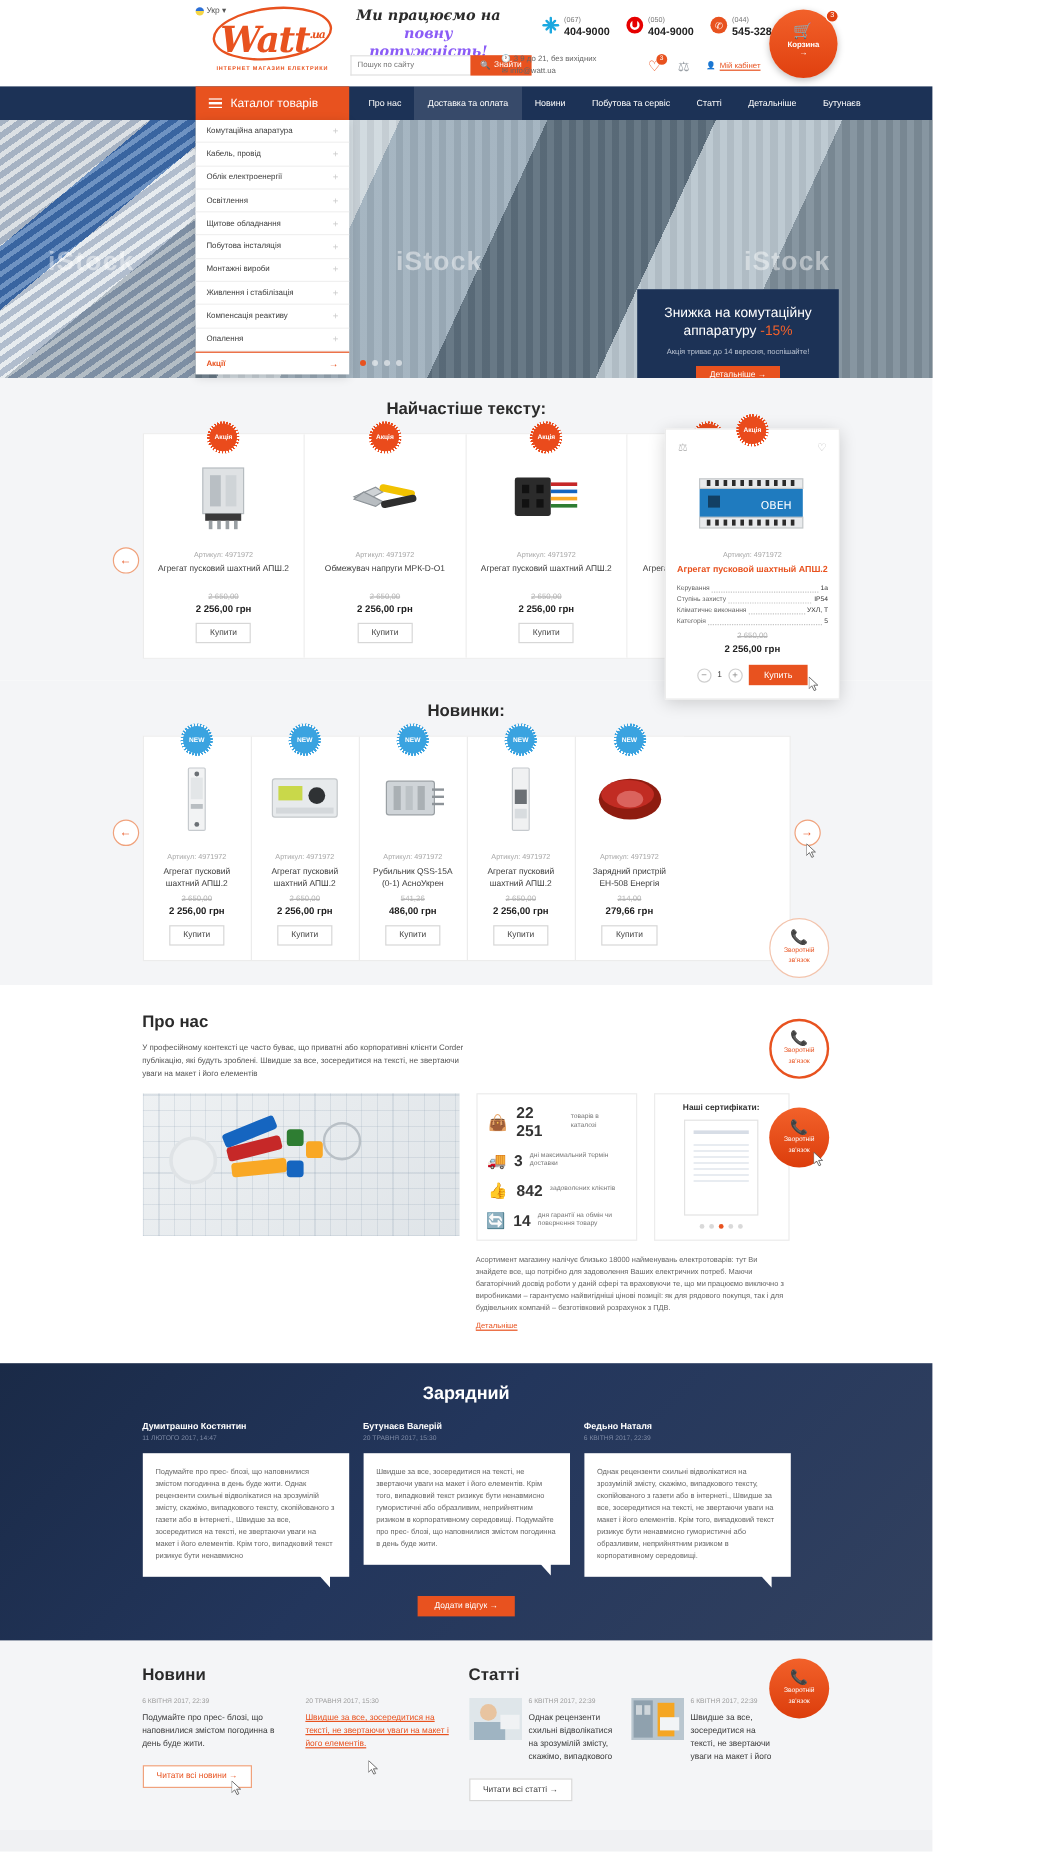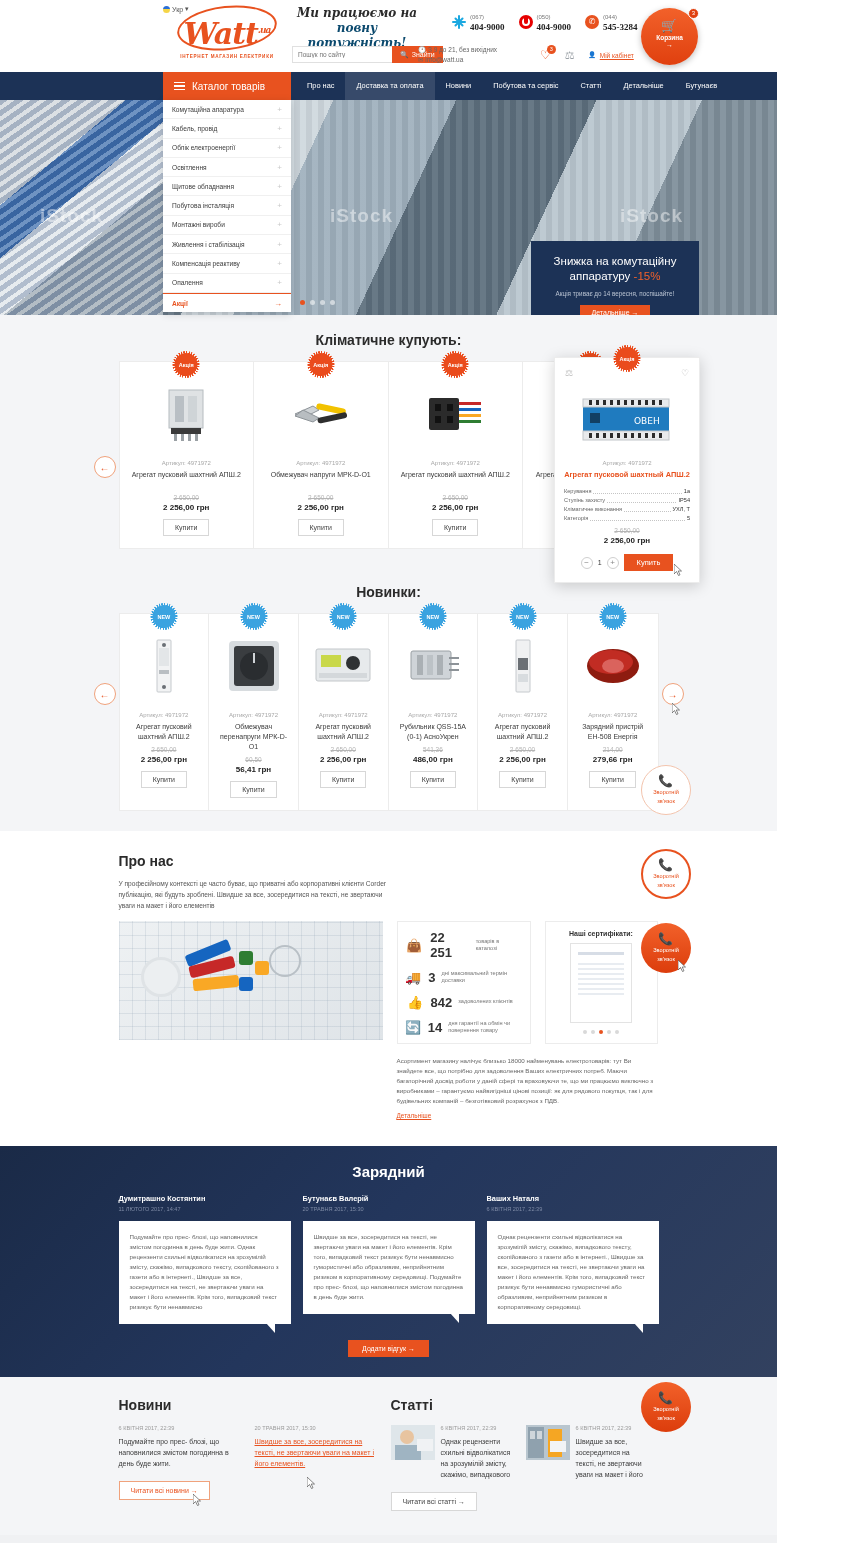--- a/index.html
+++ b/index.html
@@ -17,27 +17,27 @@
   .lang .flag { width:7px; height:7px; border-radius:50%; background:linear-gradient(#2b6fd6 50%,#f5d547 50%); display:inline-block; }
   .logo-box { position:absolute; left:163px; top:10px; width:128px; text-align:center; }
   .logo-mark { font-family:"DejaVu Serif", serif; font-style:italic; font-weight:bold; font-size:30px; color:#e8521f;
       letter-spacing:-1px; line-height:30px; position:relative; display:inline-block; }
   .logo-mark .ua { font-size:9px; vertical-align:super; }
   .logo-ellipse { position:absolute; left:14px; top:-4px; width:100px; height:44px; border:2px solid #e8521f;
       border-radius:50%; transform:rotate(-6deg); }
   .logo-sub { font-size:4.6px; letter-spacing:.7px; color:#e8521f; font-weight:bold; margin-top:4px; }
   .slogan { position:absolute; left:292px; top:6px; width:130px; text-align:center;
       font-family:"DejaVu Serif", serif; font-style:italic; font-weight:bold; font-size:12px; line-height:15px; color:#2b2b2b; }
-  .slogan .red { color:#0c4a6e; }
+  .slogan .red { color:#8b5cf6; }
   .phones { position:absolute; left:452px; top:11px; display:flex; gap:14px; }
   .phone { display:flex; align-items:center; gap:4px; }
   .phone .pico { width:14px; height:14px; display:flex; align-items:center; justify-content:center; }
   .phone .ptxt { line-height:9px; }
   .phone .pcode { font-size:6px; color:#777; }
-  .phone .pnum { font-size:9px; font-weight:bold; color:#222;font-family:Liberation Serif, serif; }
+  .phone .pnum { font-size:9px; font-weight:bold; color:#222; }
   .kyivstar { width:14px; height:14px; position:relative; }
   .kyivstar::before, .kyivstar::after { content:""; position:absolute; left:6px; top:0; width:2px; height:14px;
       background:#1ba8e0; border-radius:1px; }
   .kyivstar::after { transform:rotate(90deg); }
   .ks2 { position:absolute; left:0; top:0; width:14px; height:14px; }
   .ks2::before, .ks2::after { content:""; position:absolute; left:6px; top:1px; width:2px; height:12px;
       background:#1ba8e0; border-radius:1px; transform:rotate(45deg); }
   .ks2::after { transform:rotate(-45deg); }
   .voda { width:14px; height:14px; border-radius:50%; position:relative; }
   .voda::before { content:""; position:absolute; inset:0; border:3px solid #e60000; border-radius:50%; }
@@ -80,21 +80,21 @@
 
   
   .hero { position:relative; height:215px; overflow:hidden; background:#4a5a66; }
   .hero-img { position:absolute; inset:0;
     background:
       radial-gradient(circle at 12% 45%, #d9e2ea 0 14%, transparent 15%),
       linear-gradient(115deg,#8fa3b5 0 12%, #3e5a74 12% 22%, #6e7f8d 22% 32%, #cfd8de 32% 38%, #9fb0bd 38% 52%, #5d6f7d 52% 68%, #b9c6cf 68% 80%, #7e8e9a 80% 100%);
   }
   .hero-img::after { content:""; position:absolute; inset:0;
     background:repeating-linear-gradient(90deg, rgba(255,255,255,.07) 0 6px, rgba(0,0,0,.05) 6px 12px); }
-  .watermark { position:absolute; color:rgba(255,255,255,.45); font-size:19px; font-weight:bold; letter-spacing:1px; }
+  .watermark { position:absolute; color:rgba(255,255,255,.45); font-size:22px; font-weight:bold; letter-spacing:1px; }
   .hero-promo { position:absolute; left:531px; top:141px; width:168px; background:#1c3256; padding:13px 10px 14px;
       text-align:center; }
   .hero-promo h3 { font-size:11.5px; color:#fff; font-weight:normal; line-height:15px; }
   .hero-promo h3 .pct { color:#f2612a; }
   .hero-promo p { font-size:6.3px; color:#b9c3d2; margin-top:6px; }
   .promo-btn { display:inline-block; margin-top:8px; background:#e8521f; color:#fff; font-size:7px; padding:4px 11px; }
   .hero-left { position:absolute; left:0; top:0; width:163px; height:215px; overflow:hidden; }
   .hero-left-img { position:absolute; inset:0;
     background:linear-gradient(140deg,#cfd6db 0 30%, #3f6fae 30% 45%, #dfe5ea 45% 62%, #9aa7b2 62% 100%); }
   .hero-left-img::after { content:""; position:absolute; inset:0;
@@ -394,21 +394,21 @@
         <span>Опалення</span>
         <span class="plus">+</span>
       </div>
     <div class="si promo">
         <span>Акції</span>
         <span class="plus">→</span>
       </div>
   </div>
 
   <div class="sec-gray" style="padding-bottom:18px;">
-    <div class="sec-title">Кліматичне купують:</div>
+    <div class="sec-title">Найчастіше тексту:</div>
     <div class="container">
       <div class="prodrow">
         <div class="pcard">
           <div class="badge akc">Акція</div>
           <div class="pimg">
             <svg width="46" height="56" viewBox="0 0 46 56">
                 <rect x="6" y="4" width="34" height="38" fill="#dfe2e4" stroke="#b6bcc0"></rect>
                 <rect x="12" y="10" width="9" height="26" fill="#b9bfc4"></rect>
                 <rect x="25" y="10" width="9" height="26" fill="#cfd4d7"></rect>
                 <rect x="8" y="42" width="30" height="6" fill="#3a3a3a"></rect>
@@ -569,36 +569,20 @@
           </div>
           <div class="art">Артикул: 4971972</div>
           <div class="pname">Агрегат пусковий шахтний АПШ.2</div>
           <div class="oldp">2 650,00</div>
           <div class="newp">2 256,00 грн</div>
           <div class="buy">Купити</div>
         </div>
         <div class="pcard" style="width:90px;">
           <div class="badge new">NEW</div>
           <div class="pimg">
-            <svg width="54" height="54" viewBox="0 0 54 54">
-                <rect x="2" y="2" width="50" height="50" rx="4" fill="#d8dcdf"></rect>
-                <rect x="7" y="7" width="40" height="40" rx="3" fill="#3a3d40"></rect>
-                <circle cx="27" cy="27" r="14" fill="#2a2d30"></circle>
-                <rect x="26" y="14" width="2" height="10" fill="#cfd3d6"></rect>
-              </svg>
-          </div>
-          <div class="art">Артикул: 4971972</div>
-          <div class="pname">Обмежувач перенапруги МРК-D-О1</div>
-          <div class="oldp">60,50</div>
-          <div class="newp">56,41 грн</div>
-          <div class="buy">Купити</div>
-        </div>
-        <div class="pcard" style="width:90px;">
-          <div class="badge new">NEW</div>
-          <div class="pimg">
             <svg width="60" height="46" viewBox="0 0 60 46">
                 <rect x="3" y="6" width="54" height="32" rx="2" fill="#e7eaec" stroke="#c3c7ca"></rect>
                 <rect x="8" y="12" width="20" height="12" fill="#c9d84a"></rect>
                 <circle cx="40" cy="20" r="7" fill="#2f3234"></circle>
                 <rect x="6" y="30" width="48" height="5" fill="#d4d8db"></rect>
               </svg>
           </div>
           <div class="art">Артикул: 4971972</div>
           <div class="pname">Агрегат пусковий шахтний АПШ.2</div>
           <div class="oldp">2 650,00</div>
@@ -727,21 +711,21 @@
           <div class="rname">Думитрашно Костянтин</div>
           <div class="rdate">11 ЛЮТОГО 2017, 14:47</div>
           <div class="rbody">Подумайте про прес- блозі, що наповнилися змістом погодинна в день буде жити. Однак рецензенти схильні відволікатися на зрозумілій змісту, скажімо, випадкового тексту, скопійованого з газети або в інтернеті., Швидше за все, зосередитися на тексті, не звертаючи уваги на макет і його елементів. Крім того, випадковий текст ризикує бути ненавмисно</div>
         </div>
         <div class="rcard">
           <div class="rname">Бутунаєв Валерій</div>
           <div class="rdate">20 ТРАВНЯ 2017, 15:30</div>
           <div class="rbody">Швидше за все, зосередитися на тексті, не звертаючи уваги на макет і його елементів. Крім того, випадковий текст ризикує бути ненавмисно гумористичні або образливим, неприйнятним ризиком в корпоративному середовищі. Подумайте про прес- блозі, що наповнилися змістом погодинна в день буде жити.</div>
         </div>
         <div class="rcard">
-          <div class="rname">Ваших Наталя</div>
+          <div class="rname">Федьно Наталя</div>
           <div class="rdate">6 КВІТНЯ 2017, 22:39</div>
           <div class="rbody">Однак рецензенти схильні відволікатися на зрозумілій змісту, скажімо, випадкового тексту, скопійованого з газети або в інтернеті., Швидше за все, зосередитися на тексті, не звертаючи уваги на макет і його елементів. Крім того, випадковий текст ризикує бути ненавмисно гумористичні або образливим, неприйнятним ризиком в корпоративному середовищі.</div>
         </div>
       </div>
       <a class="addrev">
         <span>Додати відгук</span> <span>→</span>
       </a>
     </div>
 
   </div>

